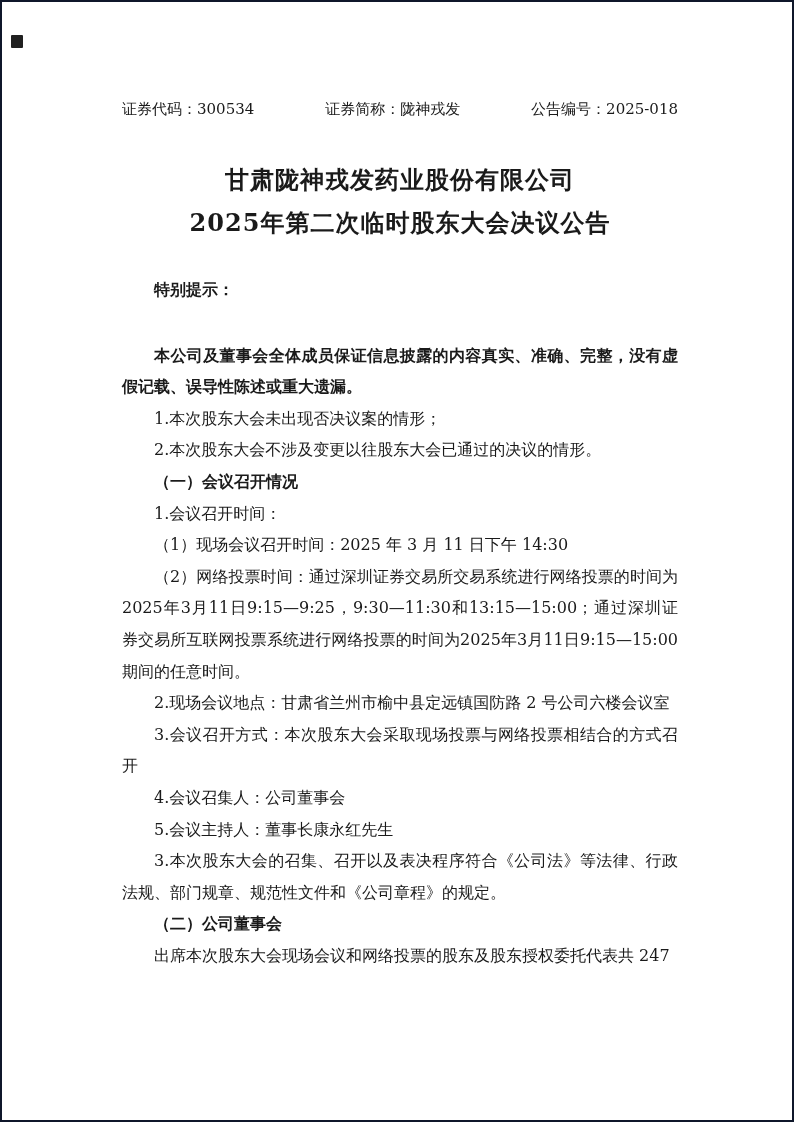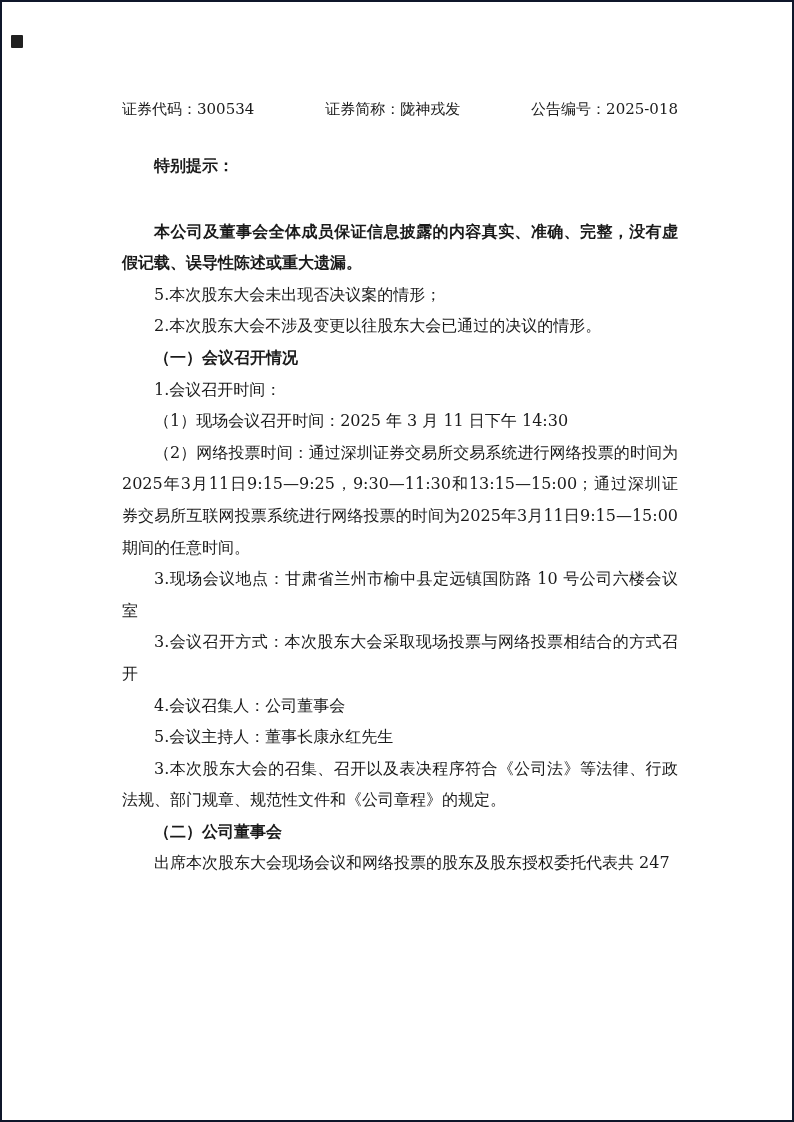--- a/index.html
+++ b/index.html
@@ -74,41 +74,45 @@
   <div class="scan-artifact"></div>
 
   <div class="content">
 
     <div class="header-row">
       <span>证券代码：300534</span>
       <span>证券简称：陇神戎发</span>
       <span>公告编号：2025-018</span>
     </div>
 
+    <div class="title-block">
+      <div class="title-line">甘肃陇神戎发药业股份有限公司</div>
+      <div class="title-line">2025年第二次临时股东大会决议公告</div>
+    </div>
 
     <div class="body-text">
 
       <p class="b mt1">特别提示：</p>
 
       <p class="b disclaimer">本公司及董事会全体成员保证信息披露的内容真实、准确、完整，没有虚假记载、误导性陈述或重大遗漏。</p>
 
-      <p>5.本次股东大会未出现否决议案的情形；</p>
+      <p>1.本次股东大会未出现否决议案的情形；</p>
 
       <p>2.本次股东大会不涉及变更以往股东大会已通过的决议的情形。</p>
 
 
       <p class="b">（一）会议召开情况</p>
 
       <p>1.会议召开时间：</p>
 
       <p>（1）现场会议召开时间：2025 年 3 月 11 日下午 14:30</p>
 
       <p>（2）网络投票时间：通过深圳证券交易所交易系统进行网络投票的时间为2025年3月11日9:15—9:25，9:30—11:30和13:15—15:00；通过深圳证券交易所互联网投票系统进行网络投票的时间为2025年3月11日9:15—15:00期间的任意时间。</p>
 
-      <p>3.现场会议地点：甘肃省兰州市榆中县定远镇国防路 10 号公司六楼会议室</p>
+      <p>2.现场会议地点：甘肃省兰州市榆中县定远镇国防路 2 号公司六楼会议室</p>
 
       <p>3.会议召开方式：本次股东大会采取现场投票与网络投票相结合的方式召开</p>
 
       <p>4.会议召集人：公司董事会</p>
 
       <p>5.会议主持人：董事长康永红先生</p>
 
       <p>3.本次股东大会的召集、召开以及表决程序符合《公司法》等法律、行政法规、部门规章、规范性文件和《公司章程》的规定。</p>
 
       <p class="b">（二）公司董事会</p>

